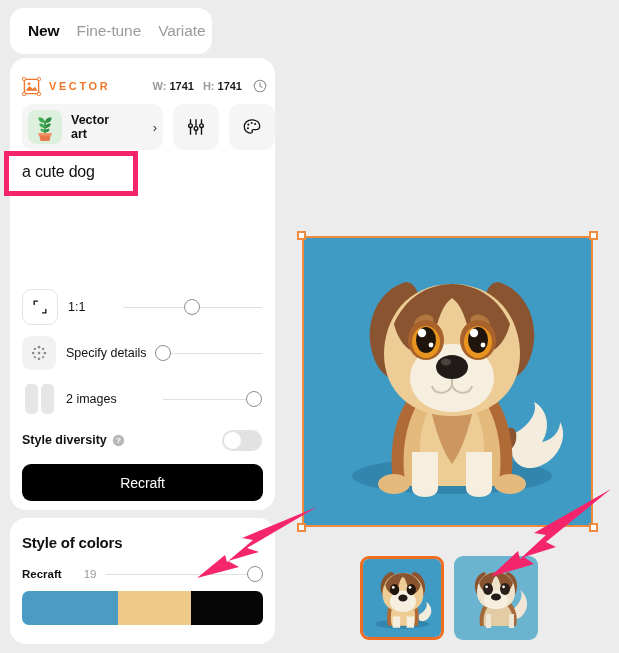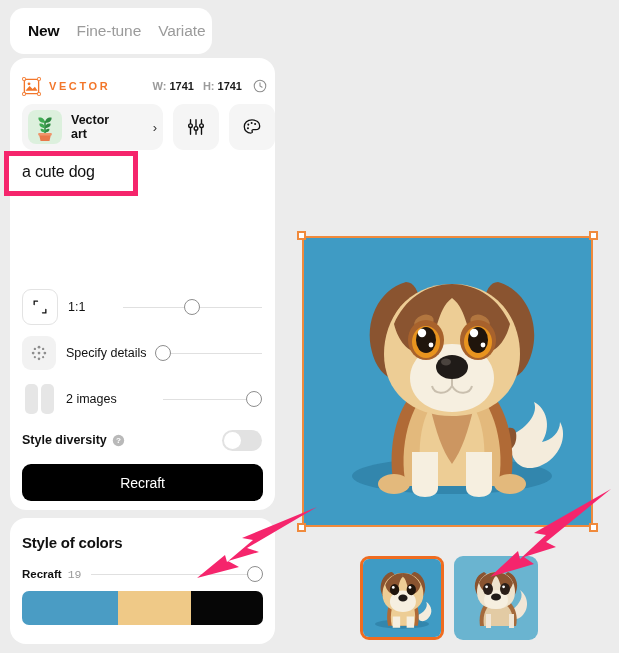--- a/index.html
+++ b/index.html
@@ -307,21 +307,21 @@
   #colors-slider-row {
     position: absolute;
     left: 22px;
     top: 565px;
     width: 241px;
     height: 18px;
     display: flex;
     align-items: center;
   }
   #colors-key { font-size: 11.5px; font-weight: bold; color:#111; }
-  #colors-val { font-size: 11.5px; color:#9a9a9a; margin-left: 6px; font-family: Liberation Mono, monospace; }
+  #colors-val { font-size: 11.5px; color:#9a9a9a; margin-left: 22px; }
   #colors-slider { margin-left: 10px; }
 
   #palette {
     position: absolute;
     left: 22px;
     top: 591px;
     width: 241px;
     height: 34px;
     border-radius: 7px;
     overflow: hidden;

